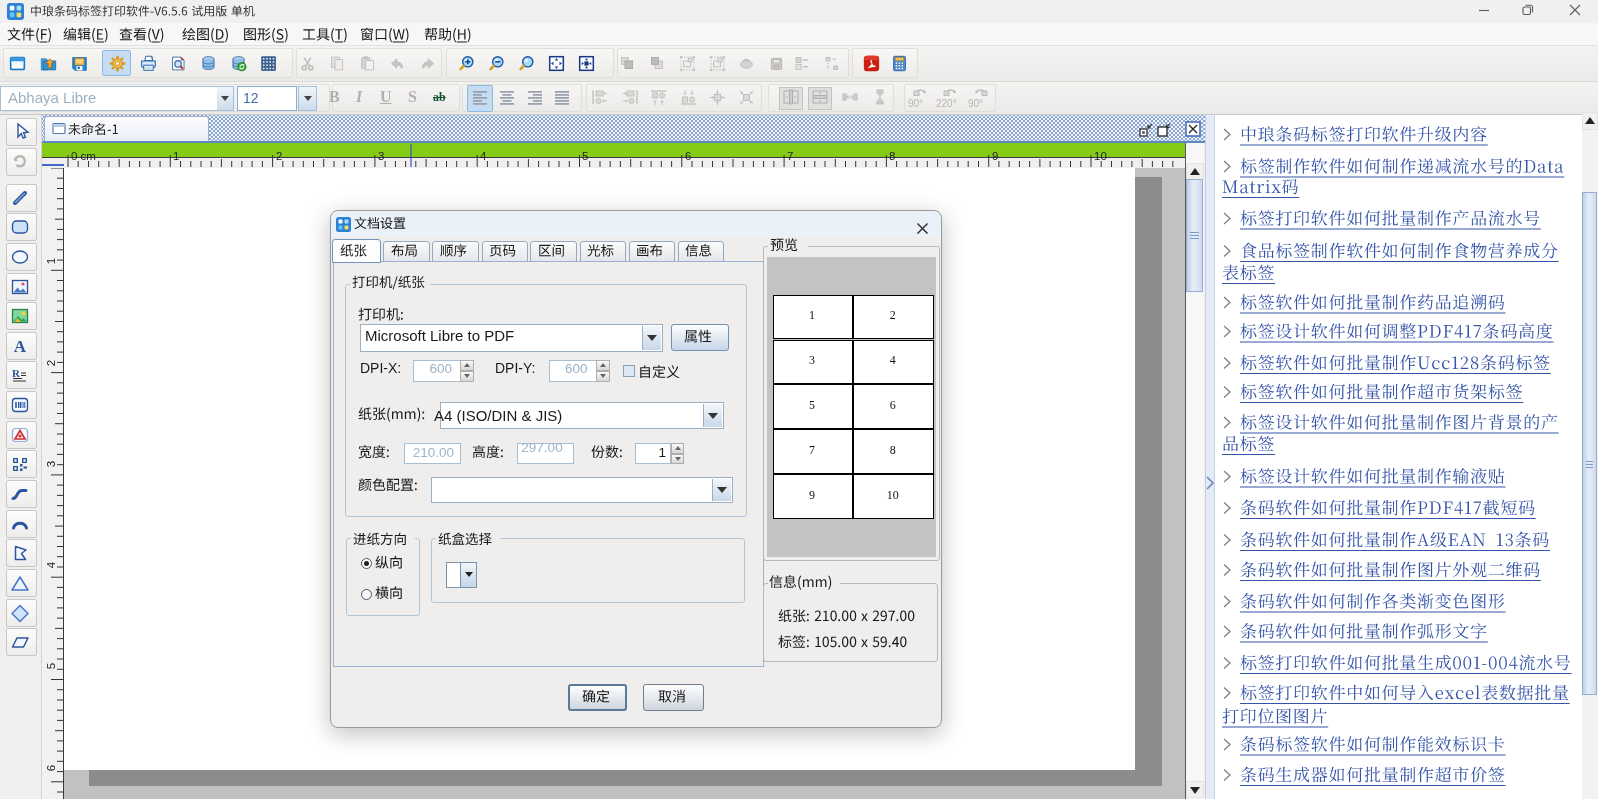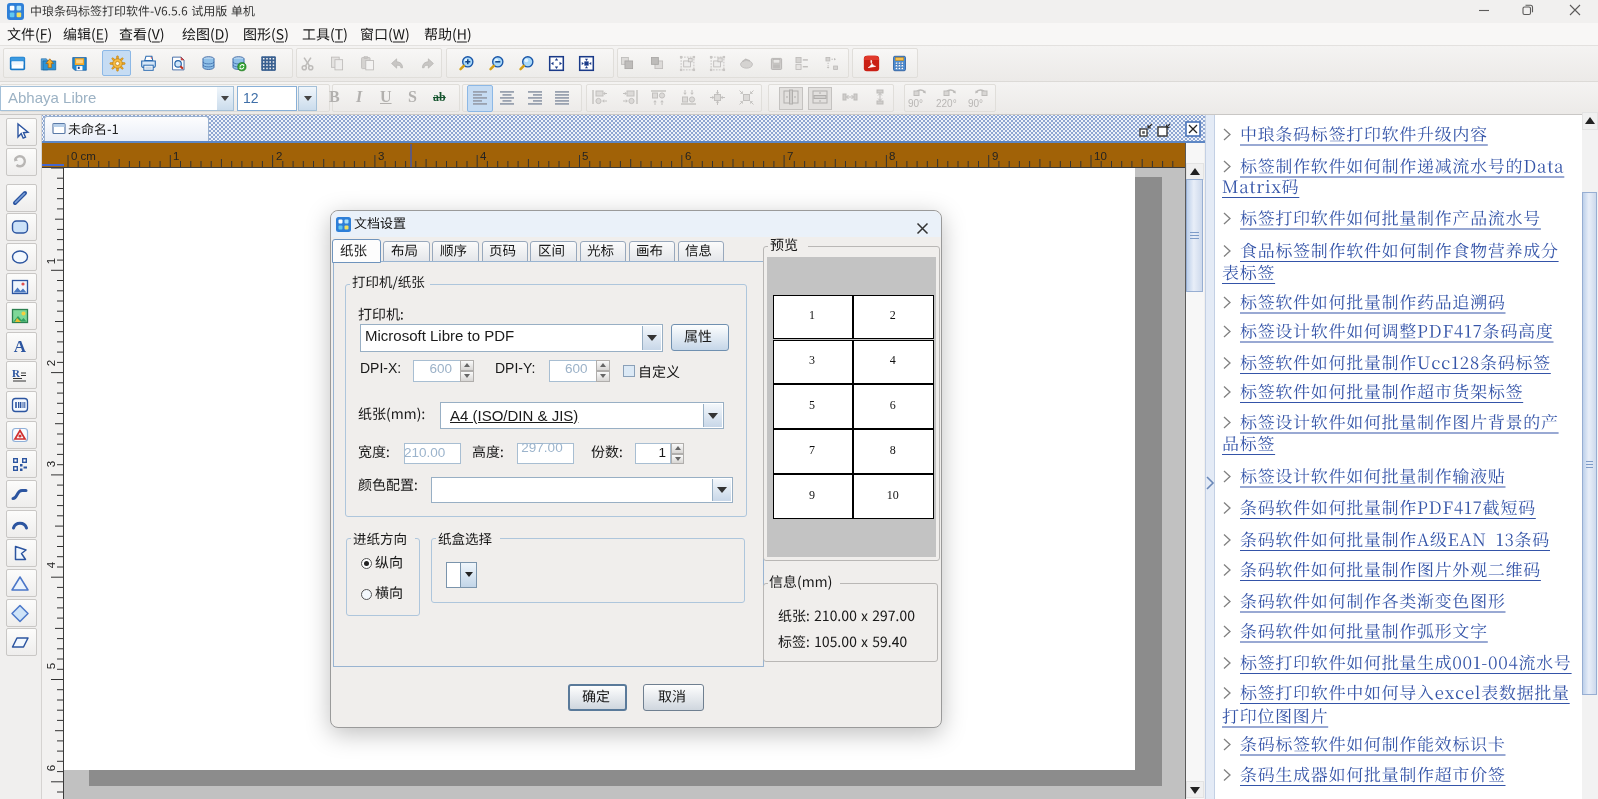--- a/index.html
+++ b/index.html
@@ -14,21 +14,21 @@
 .tgroup2{position:absolute;top:2px;height:28px;background:linear-gradient(#f6f5f4,#edebe9);border:1px solid #e0deda;border-radius:2px}
 .hlbtn{position:absolute;background:#c6dcf3;border:1px solid #8cb8e6;border-radius:2px}
 
 #lefttools{left:0;top:115px;width:42px;height:684px;background:#f0efee;border-right:1px solid #d5d3d1}
 .ltb{position:absolute;left:6px;width:31px;height:28px;background:linear-gradient(#fcfcfb,#eeedec);border:1px solid #c9c7c5;border-radius:2px}
 
 #docbar{left:42px;top:115px;width:1163px;height:28px;background:#edf2fa}
 #docbar .dots{position:absolute;left:0;top:0;width:100%;height:26px;background-image:radial-gradient(#8ea6d2 .8px,transparent 1px),radial-gradient(#8ea6d2 .8px,transparent 1px);background-size:4px 4px;background-position:0 0,2px 2px}
 #doctab{position:absolute;left:2px;top:1px;width:165px;height:25px;background:linear-gradient(#fdfdfe,#e9eef7);border:1px solid #9ab1cf;border-bottom:none;border-radius:3px 3px 0 0}
 #docbar .blue{position:absolute;left:0;bottom:0;width:100%;height:2px;background:#5d87c5}
-#hruler{left:42px;top:143px;width:1143px;height:25px;background:#a16207;border-bottom:1px solid #3a3a3a}
+#hruler{left:42px;top:143px;width:1143px;height:15px;background:#84cc16;border-bottom:1px solid #3a3a3a}
 #vruler{left:42px;top:168px;width:22px;height:631px;background:#f2f1f0;border-right:1px solid #3a3a3a}
 #canvas{left:64px;top:168px;width:1121px;height:631px;background:#c1c1c1}
 #page-white{left:64px;top:168px;width:1071px;height:602px;background:#fff}
 #shadow-r{left:1135px;top:177px;width:27px;height:593px;background:#8c8c8c}
 #shadow-b{left:89px;top:770px;width:1073px;height:16px;background:#8c8c8c}
 #canvline{left:1185px;top:143px;width:1px;height:656px;background:#5a5a5a}
 
 .sb-btn{position:absolute;background:#f0f0f0;border:1px solid #e3e3e3;display:flex;align-items:center;justify-content:center}
 .sb-thumb{position:absolute;background:linear-gradient(90deg,#bdd0ea,#e8eef8 45%,#cdd9ec);border:1px solid #97aed2}
 .grip{position:absolute;left:3px;right:3px;height:1px;background:#7d9bc8}
@@ -864,22 +864,22 @@
     <div style="position:absolute;left:42px;top:164px;width:22px;height:2px;background:#4466cc;z-index:6"></div>
     <svg style="position:absolute;left:1478px;top:4px" width="110" height="14" viewBox="0 0 110 14">
       <line x1="1" y1="6.5" x2="11" y2="6.5" stroke="#5c5b5a" stroke-width="1.1"></line>
       <rect x="45" y="3" width="7.5" height="7.5" rx="1.5" fill="none" stroke="#5c5b5a" stroke-width="1.1"></rect>
       <path d="M47.5 1.2 h5 a2 2 0 0 1 2 2 v5" fill="none" stroke="#5c5b5a" stroke-width="1.1"></path>
       <path d="M92 1 L102 11 M102 1 L92 11" stroke="#5c5b5a" stroke-width="1.1"></path>
     </svg>
     <div class="lat" style="left:365px;top:327px;font:15px 'Liberation Sans',sans-serif;color:#1a1a1a;">Microsoft Libre to PDF</div>
     <div class="lat" style="left:412px;top:361px;font:13.5px 'Liberation Sans',sans-serif;color:#9cb2c8;width:40px;text-align:right;">600</div>
     <div class="lat" style="left:547.5px;top:361px;font:13.5px 'Liberation Sans',sans-serif;color:#9cb2c8;width:40px;text-align:right;">600</div>
-    <div class="lat" style="left:450px;top:407px;font:15px 'Liberation Sans',sans-serif;color:#1a1a1a;text-decoration:underline;">A4 (ISO/DIN &amp; JIS)</div>
-    <div class="lat" style="left:404px;top:445px;font:13.5px 'Liberation Sans',sans-serif;color:#9cb4cc;width:50px;text-align:left;">210.00</div>
+    <div class="lat" style="left:434px;top:407px;font:15px 'Liberation Sans',sans-serif;color:#1a1a1a;">A4 (ISO/DIN &amp; JIS)</div>
+    <div class="lat" style="left:404px;top:445px;font:13.5px 'Liberation Sans',sans-serif;color:#9cb4cc;width:50px;text-align:right;">210.00</div>
     <div class="lat" style="left:517px;top:440px;font:13.5px 'Liberation Sans',sans-serif;color:#9cb4cc;width:50px;text-align:center;">297.00</div>
     <div class="lat" style="left:630px;top:445px;font:13.5px 'Liberation Sans',sans-serif;color:#1a1a1a;width:36px;text-align:right;">1</div>
     <div class="lat" style="left:360px;top:360px;font:14px 'Liberation Sans',sans-serif;color:#1a1a1a;">DPI-X:</div>
     <div class="lat" style="left:495px;top:360px;font:14px 'Liberation Sans',sans-serif;color:#1a1a1a;">DPI-Y:</div>
   <svg class="ovl" width="1598" height="799" viewBox="0 0 1598 799">
       <defs>
         <path id="g0" d="M46 -84V-66H10V-19H17V-25H46V8H54V-25H82V-19H90V-66H54V-84ZM17 -32V-59H46V-32ZM82 -32H54V-59H82Z"></path>
         <path id="g1" d="M82 -49V-38H50V-49ZM82 -56H50V-66H82ZM42 8 43 8C44 7 48 5 67 -1C66 -3 66 -6 66 -8L50 -3V-31H61C66 -14 77 -0 91 6C92 4 95 2 96 0C89 -3 83 -7 78 -13C83 -16 89 -20 94 -24L89 -28C85 -25 79 -21 74 -18C72 -22 70 -26 68 -31H89V-73H71C70 -76 68 -81 66 -85L59 -83C61 -80 62 -76 64 -73H43V-6C43 -1 40 1 39 3C40 4 42 6 42 8ZM4 -10 6 -3C14 -6 26 -10 37 -14L35 -21L24 -17V-41H35V-48H24V-70H37V-77H4V-70H17V-48H6V-41H17V-15Z"></path>
         <path id="g2" d="M30 -18C25 -12 16 -5 10 -1C11 0 13 3 15 4C21 -0 31 -8 36 -16ZM63 -14C70 -9 78 -1 82 5L88 0C84 -5 75 -13 68 -18ZM67 -68C62 -63 57 -59 50 -55C44 -58 38 -63 34 -68L35 -68ZM38 -84C33 -75 22 -65 7 -58C9 -56 12 -54 13 -52C19 -55 25 -59 29 -63C33 -59 38 -55 43 -51C31 -45 17 -42 4 -40C5 -38 6 -35 7 -33C22 -36 37 -40 50 -47C62 -40 76 -36 92 -34C93 -36 95 -39 96 -41C82 -42 69 -46 57 -51C66 -57 73 -64 78 -72L73 -75L72 -75H40C43 -77 44 -80 46 -83ZM46 -39V-29H15V-22H46V-0C46 1 46 1 45 1C44 1 40 1 36 1C37 3 38 6 38 8C44 8 48 8 50 6C53 5 54 4 54 -0V-22H85V-29H54V-39Z"></path>
         <path id="g3" d="M41 -20V-14H79V-20ZM49 -65C48 -55 47 -42 46 -34H48L86 -34C84 -12 82 -3 80 -0C79 1 78 1 76 1C74 1 70 1 65 0C66 2 67 5 67 7C72 8 76 8 79 7C82 7 84 6 86 4C89 1 92 -10 94 -37C94 -38 94 -40 94 -40H82C83 -52 85 -68 86 -78L80 -78L79 -78H44V-71H78C77 -62 76 -50 74 -40H54C55 -48 56 -57 56 -64ZM5 -79V-72H17C14 -56 10 -42 3 -33C4 -31 6 -27 6 -25C8 -27 10 -30 12 -33V3H18V-5H36V-48H18C21 -55 23 -64 24 -72H39V-79ZM18 -41H30V-11H18Z"></path>

